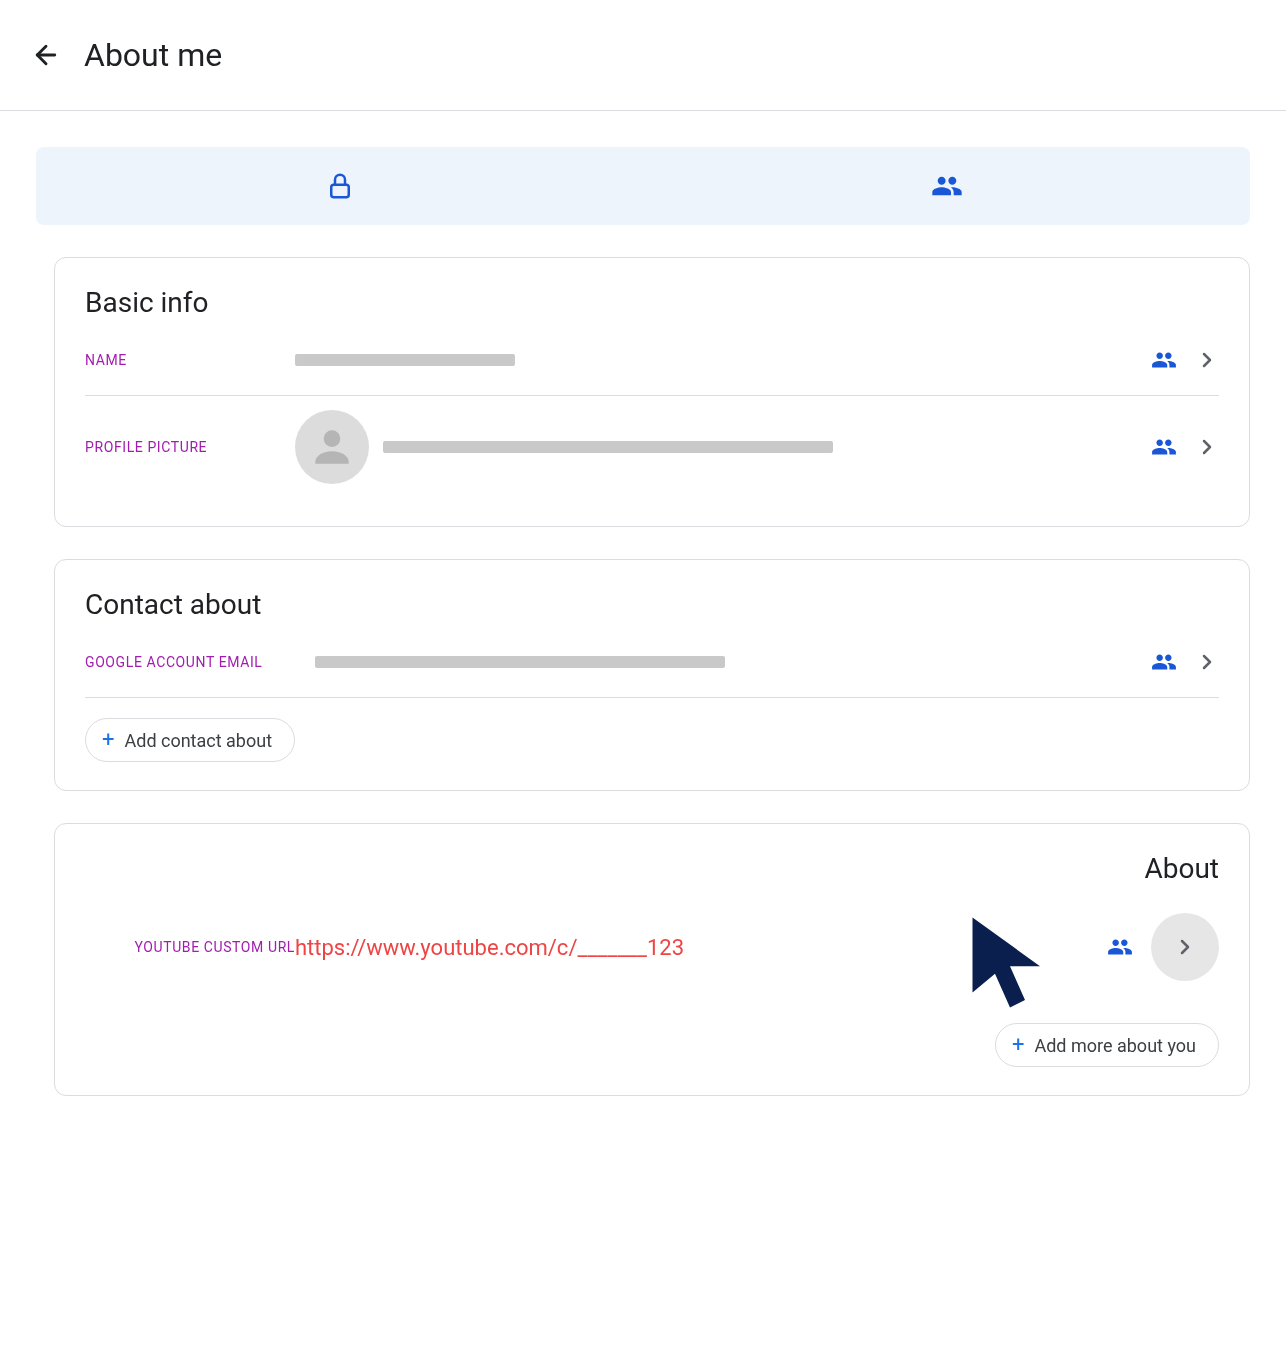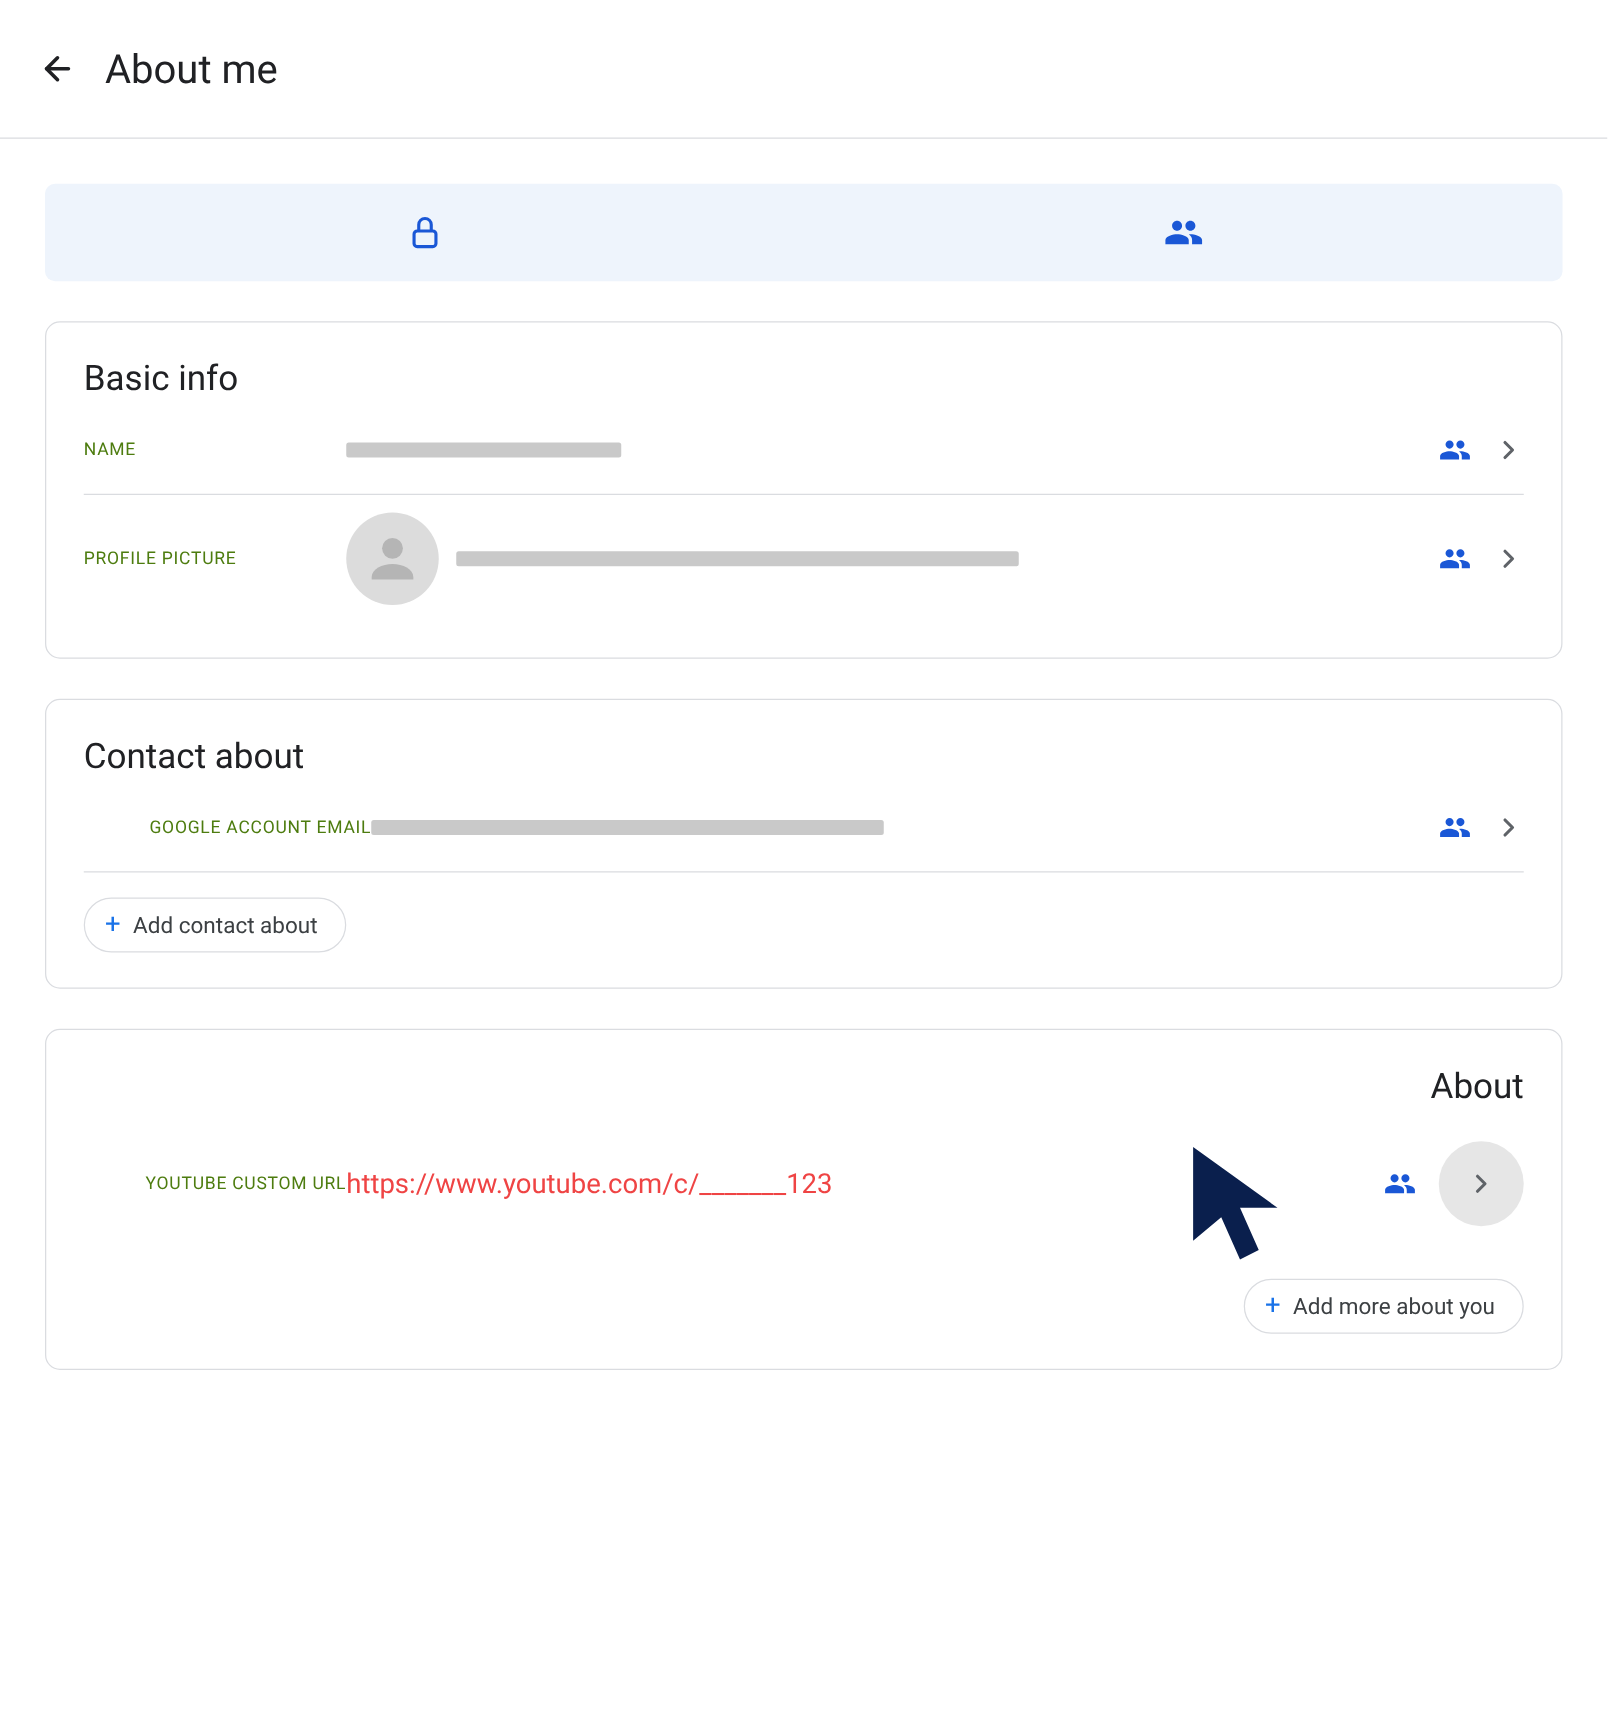--- a/index.html
+++ b/index.html
@@ -45,37 +45,38 @@
     display: flex;
     align-items: center;
     justify-content: center;
     cursor: pointer;
   }
   .card {
     border: 1px solid #dadce0;
     border-radius: 12px;
     margin-top: 32px;
     padding: 28px 30px 28px 30px;
+    margin-left: 18px;
   }
   .card h2 {
     font-size: 28px;
     font-weight: 400;
     margin-bottom: 6px;
   }
   .row {
     display: flex;
     align-items: center;
     padding: 22px 0;
     cursor: pointer;
   }
   .row-label {
     width: 210px;
     font-size: 14px;
     letter-spacing: 0.6px;
-    color: #4d7c0f;
+    color: #a21caf;
     text-transform: uppercase;
   }
   .row-value {
     flex: 1;
     display: flex;
     align-items: center;
     gap: 14px;
     font-size: 22px;
     color: #ef4444;
   }
@@ -202,21 +203,21 @@
             <polyline points="9 18 15 12 9 6"></polyline>
           </svg>
       </div>
     </div>
   </div>
 
   <div class="card">
     <h2>Contact about</h2>
 
     <div class="row">
-      <div class="row-label" style="width:230px;text-align:right;">GOOGLE ACCOUNT EMAIL</div>
+      <div class="row-label" style="width:230px;">GOOGLE ACCOUNT EMAIL</div>
       <div class="row-value">
         <div class="redact" style="width:410px;"></div>
       </div>
       <div class="row-icons">
         <svg width="26" height="26" viewBox="0 0 24 24" fill="#1a57d6">
             <path d="M16 11c1.66 0 2.99-1.34 2.99-3S17.66 5 16 5s-3 1.34-3 3 1.34 3 3 3zm-8 0c1.66 0 2.99-1.34 2.99-3S9.66 5 8 5 5 6.34 5 8s1.34 3 3 3zm0 2c-2.33 0-7 1.17-7 3.5V19h14v-2.5c0-2.33-4.67-3.5-7-3.5zm8 0c-.29 0-.62.02-.97.05 1.16.84 1.97 1.97 1.97 3.45V19h6v-2.5c0-2.33-4.67-3.5-7-3.5z"></path>
           </svg>
         <svg width="24" height="24" viewBox="0 0 24 24" fill="none" stroke="#5f6368" stroke-width="2.5" stroke-linecap="round" stroke-linejoin="round">
             <polyline points="9 18 15 12 9 6"></polyline>
           </svg>

